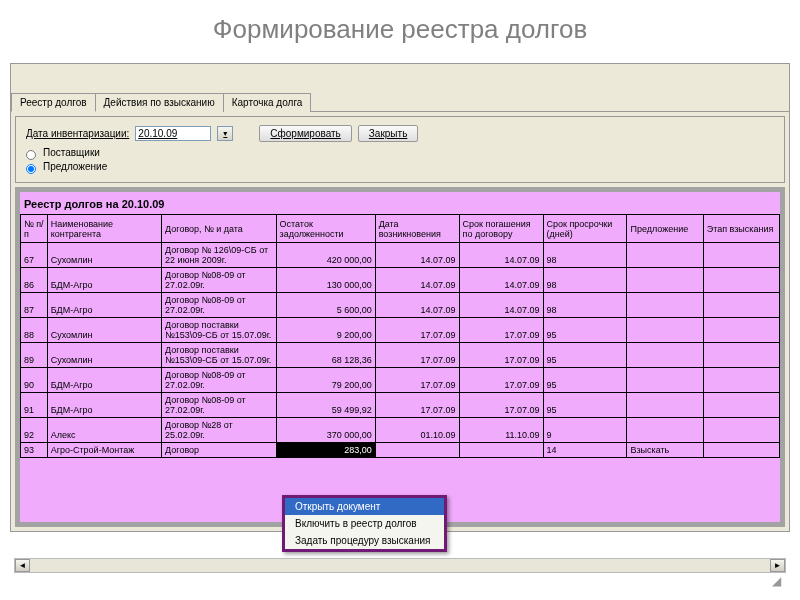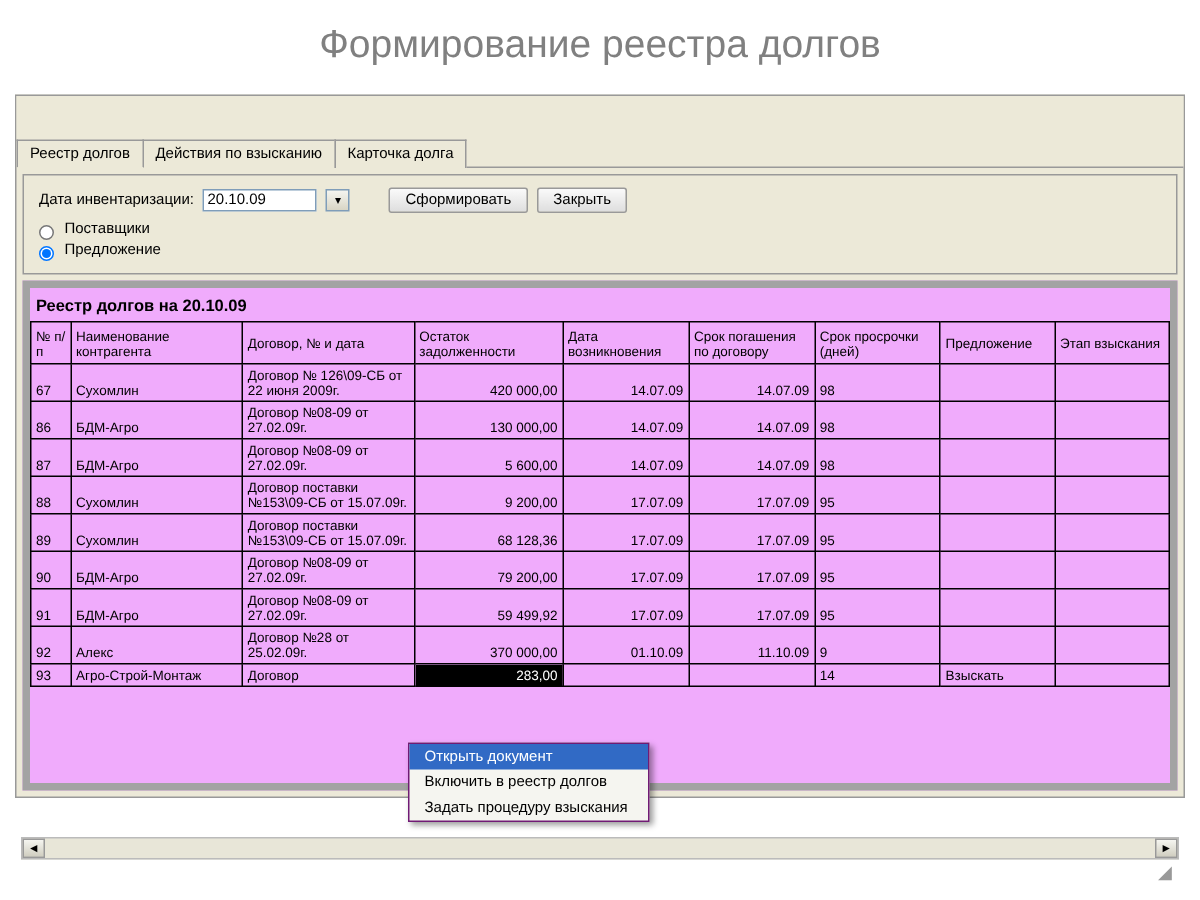--- a/index.html
+++ b/index.html
@@ -50,20 +50,21 @@
     padding: 8px 10px;
     border: 1px solid #999;
     margin: 4px;
     background: #ece9d8;
   }
   .toolbar-row1 {
     display: flex;
     align-items: center;
     gap: 6px;
     margin-bottom: 4px;
+    text-decoration: underline;
   }
   .toolbar-row1 label { font-size: 10px; }
   .date-input {
     border: 1px solid #7f9db9;
     background: #fff;
     padding: 1px 2px;
     width: 76px;
     font-size: 10px;
   }
   .date-btn {
@@ -132,24 +133,24 @@
   .col-stage { width: 10%; }
   td.num { text-align: left; }
   td.bal { text-align: right; }
   td.dt  { text-align: right; }
   .sel-cell {
     background: #000;
     color: #fff;
   }
   .context-menu {
     position: absolute;
-    left: 272px;
+    left: 282px;
     top: 495px;
     background: #f5f5f0;
-    border: 1px solid #701a75;
+    border: 3px solid #701a75;
     box-shadow: 2px 2px 4px rgba(0,0,0,0.4);
     font-size: 10px;
     z-index: 20;
   }
   .context-menu .mi {
     padding: 3px 14px 3px 10px;
     white-space: nowrap;
   }
   .context-menu .mi.hi {
     background: #316ac5;

